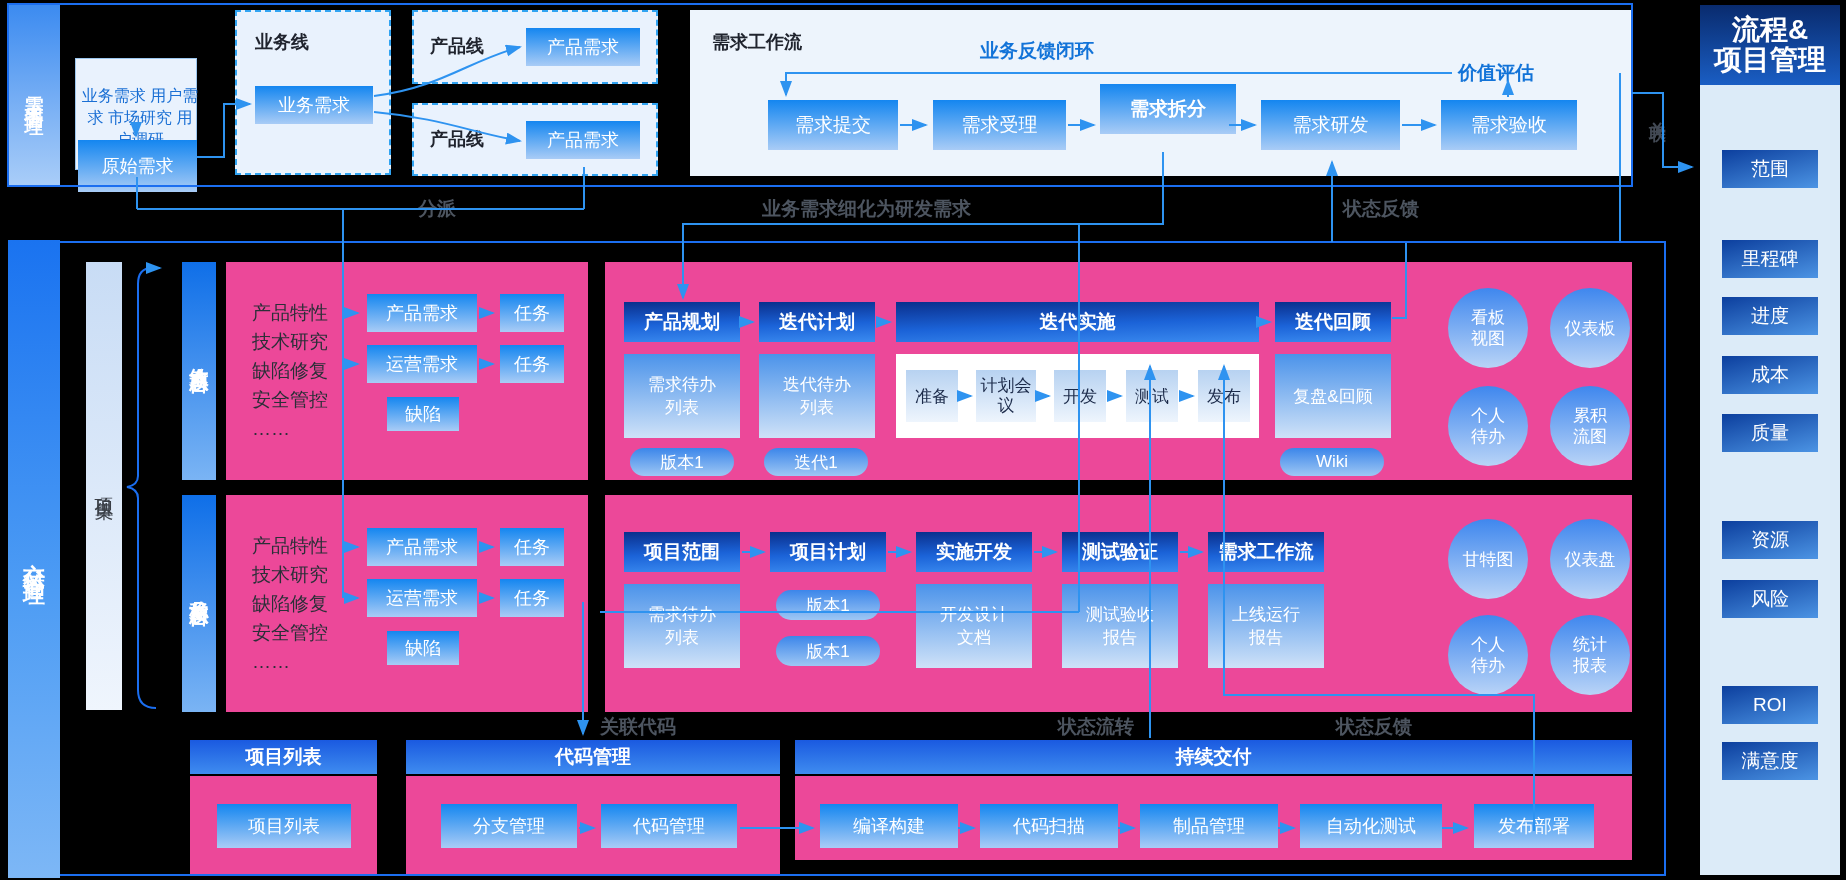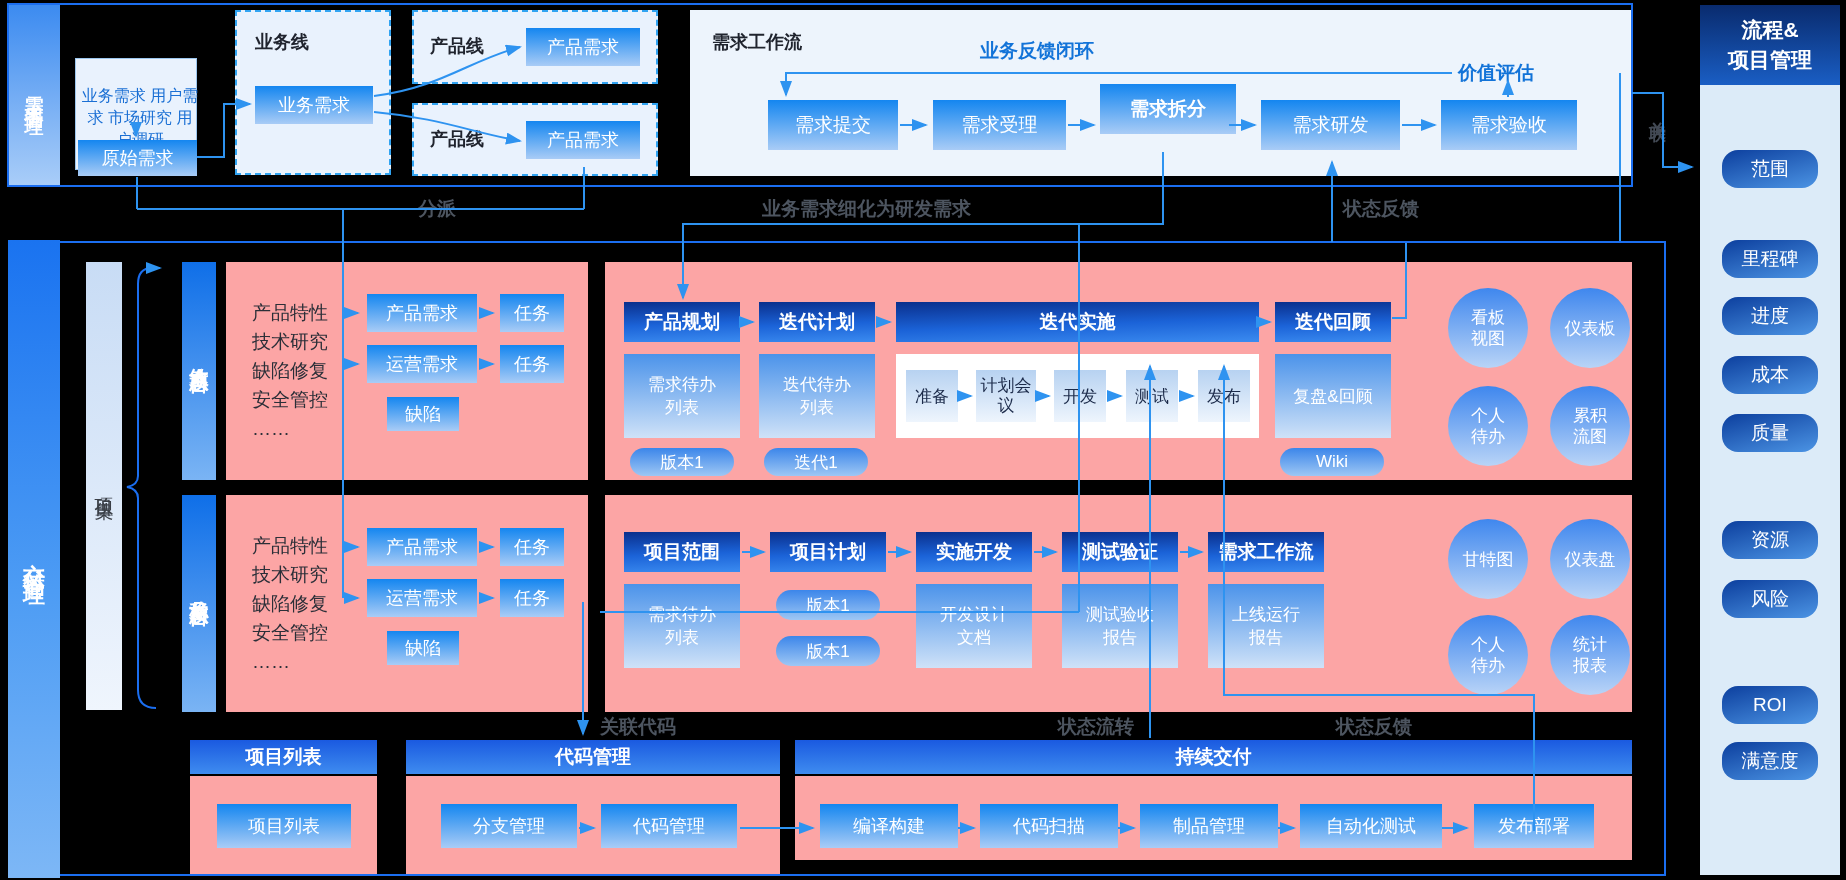--- a/index.html
+++ b/index.html
@@ -9,31 +9,31 @@
   .flexc{display:flex;align-items:center;justify-content:center;text-align:center;}
   .prewrap{white-space:pre-line;}
   
   .rail-req{background:linear-gradient(180deg,#3c8bf0 0%,#a9cdf8 100%);}
   .rail-del{background:linear-gradient(180deg,#1a73f0 0%,#4d9cf4 55%,#7db7f6 100%);}
   .rail-proj{background:linear-gradient(180deg,#0f6fe8 0%,#7ab4f4 100%);}
   .rail-port{background:linear-gradient(180deg,#c8dcf5 0%,#eff5fd 100%);}
   .vtext{writing-mode:vertical-rl;text-orientation:upright;color:#fff;font-weight:bold;
          letter-spacing:7px;display:flex;align-items:center;justify-content:center;}
   
-  .panel{background:#fca5a5;}
+  .panel{background:#ec4899;}
   .panel2{background:#edf4fc;}
   .dashed{background:#e9f2fd;border:2px dashed #31a4f2;}
   .side-body{background:#dcebf8;}
   
   .g-med{background:linear-gradient(180deg,#1486f0 0%,#a9ccf6 100%);color:#fff;}
   .g-strong{background:linear-gradient(178deg,#0a2f8c 0%,#1b63d8 55%,#3b8bf0 100%);color:#fff;font-weight:bold;}
   .g-soft{background:linear-gradient(180deg,#4b93ea 0%,#cfe2f8 100%);color:#fff;}
   .g-small{background:linear-gradient(180deg,#b7d2f1 0%,#eef5fd 100%);color:#1c2b4a;}
   .g-hdr{background:linear-gradient(180deg,#1a5ae0 0%,#3f8cf0 100%);color:#fff;font-weight:bold;}
-  .g-side{background:linear-gradient(165deg,#0c3f9e 0%,#4c94e4 100%);color:#fff;border-radius:16px;}
+  .g-side{background:linear-gradient(165deg,#0c3f9e 0%,#4c94e4 100%);color:#fff;}
   .g-sidehdr{background:linear-gradient(180deg,#092b6e 0%,#1a5ec4 100%);color:#fff;font-weight:bold;}
   .pill{background:linear-gradient(180deg,#3c86ea 0%,#9ec7f4 100%);color:#fff;border-radius:15px;}
   .circle{background:linear-gradient(180deg,#3f87ee 0%,#b9d4f7 100%);color:#fff;border-radius:50%;}
   .fs17{font-size:17px;} .fs18{font-size:18px;} .fs19{font-size:19px;}
   .ptitle{color:#20242e;font-weight:bold;font-size:18px;position:absolute;}
   .gaplabel{color:#4d5560;font-weight:bold;font-size:19px;position:absolute;}
   .bluelabel{color:#1273d8;font-weight:bold;font-size:19px;position:absolute;}
   .desc{color:#2b2f38;font-size:19px;line-height:29px;}
   .assoc{writing-mode:vertical-rl;text-orientation:upright;color:#434a55;font-size:17px;font-weight:bold;letter-spacing:3px;}
   svg.lines{position:absolute;left:0;top:0;z-index:30;pointer-events:none;}
@@ -45,21 +45,21 @@
 
   <div class="abs rail-req vtext fs19" style="left:8px;top:5px;width:52px;height:180px;">需求管理</div>
   <div class="abs rail-del vtext" style="left:8px;top:240px;width:52px;height:638px;font-size:22px;">交付管理</div>
   <div class="abs rail-port flexc" style="left:86px;top:262px;width:36px;height:448px;">
     <span class="vtext" style="color:#3a3f47;font-weight:normal;font-size:19px;letter-spacing:2px;">项目集</span>
   </div>
 
   <div class="abs dashed" style="left:75px;top:10px;width:122px;height:112px;border:1px solid #9cc6ee;margin-top:48px;">
     <div class="flexc" style="width:100%;height:100%;padding:4px;color:#1a6fd4;font-size:16px;line-height:22px;">业务需求 用户需求 市场研究 用户调研</div>
   </div>
-  <div class="abs g-med flexc fs18" style="left:78px;top:140px;width:119px;height:36px;">原始需求</div>
+  <div class="abs g-med flexc fs18" style="left:78px;top:140px;width:119px;height:52px;">原始需求</div>
 
   <div class="abs dashed" style="left:235px;top:10px;width:156px;height:165px;">
     <span class="ptitle" style="left:18px;top:18px;">业务线</span>
     <div class="abs g-med flexc fs18" style="left:18px;top:74px;width:118px;height:38px;">业务需求</div>
   </div>
 
   <div class="abs dashed" style="left:412px;top:10px;width:246px;height:74px;">
     <span class="ptitle" style="left:16px;top:22px;">产品线</span>
     <div class="abs g-med flexc fs18" style="left:112px;top:16px;width:114px;height:38px;">产品需求</div>
   </div>
@@ -74,21 +74,21 @@
     <span class="bluelabel" style="left:768px;top:50px;">价值评估</span>
     <div class="abs g-med flexc fs19" style="left:78px;top:90px;width:130px;height:50px;">需求提交</div>
     <div class="abs g-med flexc fs19" style="left:243px;top:90px;width:133px;height:50px;">需求受理</div>
     <div class="abs g-med flexc fs19" style="left:410px;top:74px;width:136px;height:50px;font-weight:bold;">需求拆分</div>
     <div class="abs g-med flexc fs19" style="left:571px;top:90px;width:139px;height:50px;">需求研发</div>
     <div class="abs g-med flexc fs19" style="left:751px;top:90px;width:136px;height:50px;">需求验收</div>
   </div>
 
   <div class="abs assoc" style="left:1646px;top:108px;height:70px;">关联</div>
 
-  <div class="abs g-sidehdr flexc prewrap" style="left:1700px;top:5px;width:140px;height:80px;font-size:21px;line-height:30px;">流程&amp;
+  <div class="abs g-sidehdr flexc prewrap" style="left:1700px;top:5px;width:140px;height:80px;font-size:28px;line-height:30px;">流程&amp;
 项目管理</div>
   <div class="abs side-body" style="left:1700px;top:85px;width:140px;height:790px;"></div>
   <div class="abs g-side flexc fs19" style="left:1722px;top:150px;width:96px;height:38px;">范围</div>
   <div class="abs g-side flexc fs19" style="left:1722px;top:240px;width:96px;height:38px;">里程碑</div>
   <div class="abs g-side flexc fs19" style="left:1722px;top:297px;width:96px;height:38px;">进度</div>
   <div class="abs g-side flexc fs19" style="left:1722px;top:356px;width:96px;height:38px;">成本</div>
   <div class="abs g-side flexc fs19" style="left:1722px;top:414px;width:96px;height:38px;">质量</div>
   <div class="abs g-side flexc fs19" style="left:1722px;top:521px;width:96px;height:38px;">资源</div>
   <div class="abs g-side flexc fs19" style="left:1722px;top:580px;width:96px;height:38px;">风险</div>
   <div class="abs g-side flexc fs19" style="left:1722px;top:686px;width:96px;height:38px;">ROI</div>

